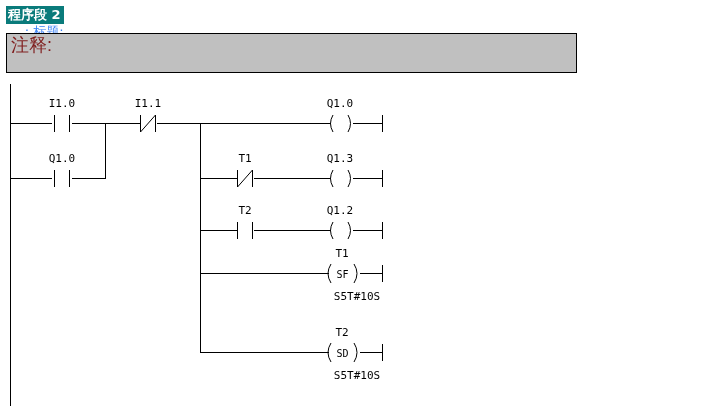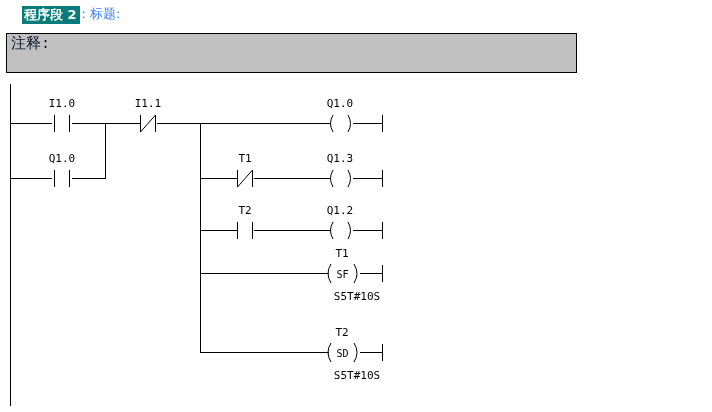--- a/index.html
+++ b/index.html
@@ -12,26 +12,27 @@
     height: 412px;
     position: relative;
     overflow: hidden;
     font-family: "Liberation Sans", sans-serif;
     -webkit-font-smoothing: none;
   }
 
   
   #header-row {
     position: absolute;
-    left: 22px;
+    left: 6px;
     top: 6px;
     height: 20px;
     display: flex;
-    align-items: flex-start;
+    align-items: flex-end;
     white-space: nowrap;
+    flex-direction: column;
   }
   #segment-title {
     background: #0a7b7b;
     color: #ffffff;
     font-family: "DejaVu Sans", sans-serif;
     font-size: 13px;
     line-height: 16px;
     padding: 1px 3px 1px 2px;
     font-weight: 700;
   }
@@ -51,23 +52,23 @@
     width: 571px;
     height: 40px;
     background: #c0c0c0;
     border: 1px solid #000000;
     box-sizing: border-box;
   }
   #comment-text {
     position: absolute;
     left: 4px;
     top: 3px;
-    color: #0f172a;
-    font-family: Liberation Mono, monospace;
-    font-size: 15px;
+    color: #7f1d1d;
+    font-family: Liberation Sans, sans-serif;
+    font-size: 18px;
     line-height: 16px;
   }
 
   
   #ladder {
     position: absolute;
     left: 0;
     top: 84px;
     width: 628px;
     height: 328px;

